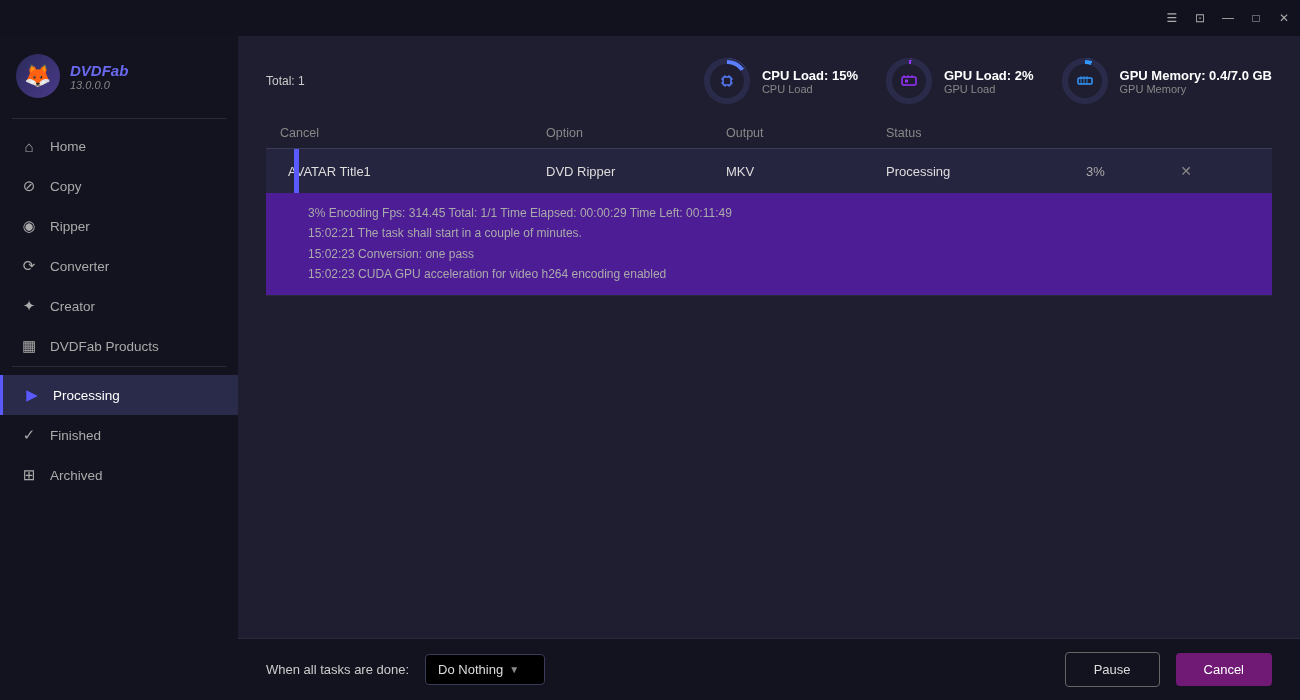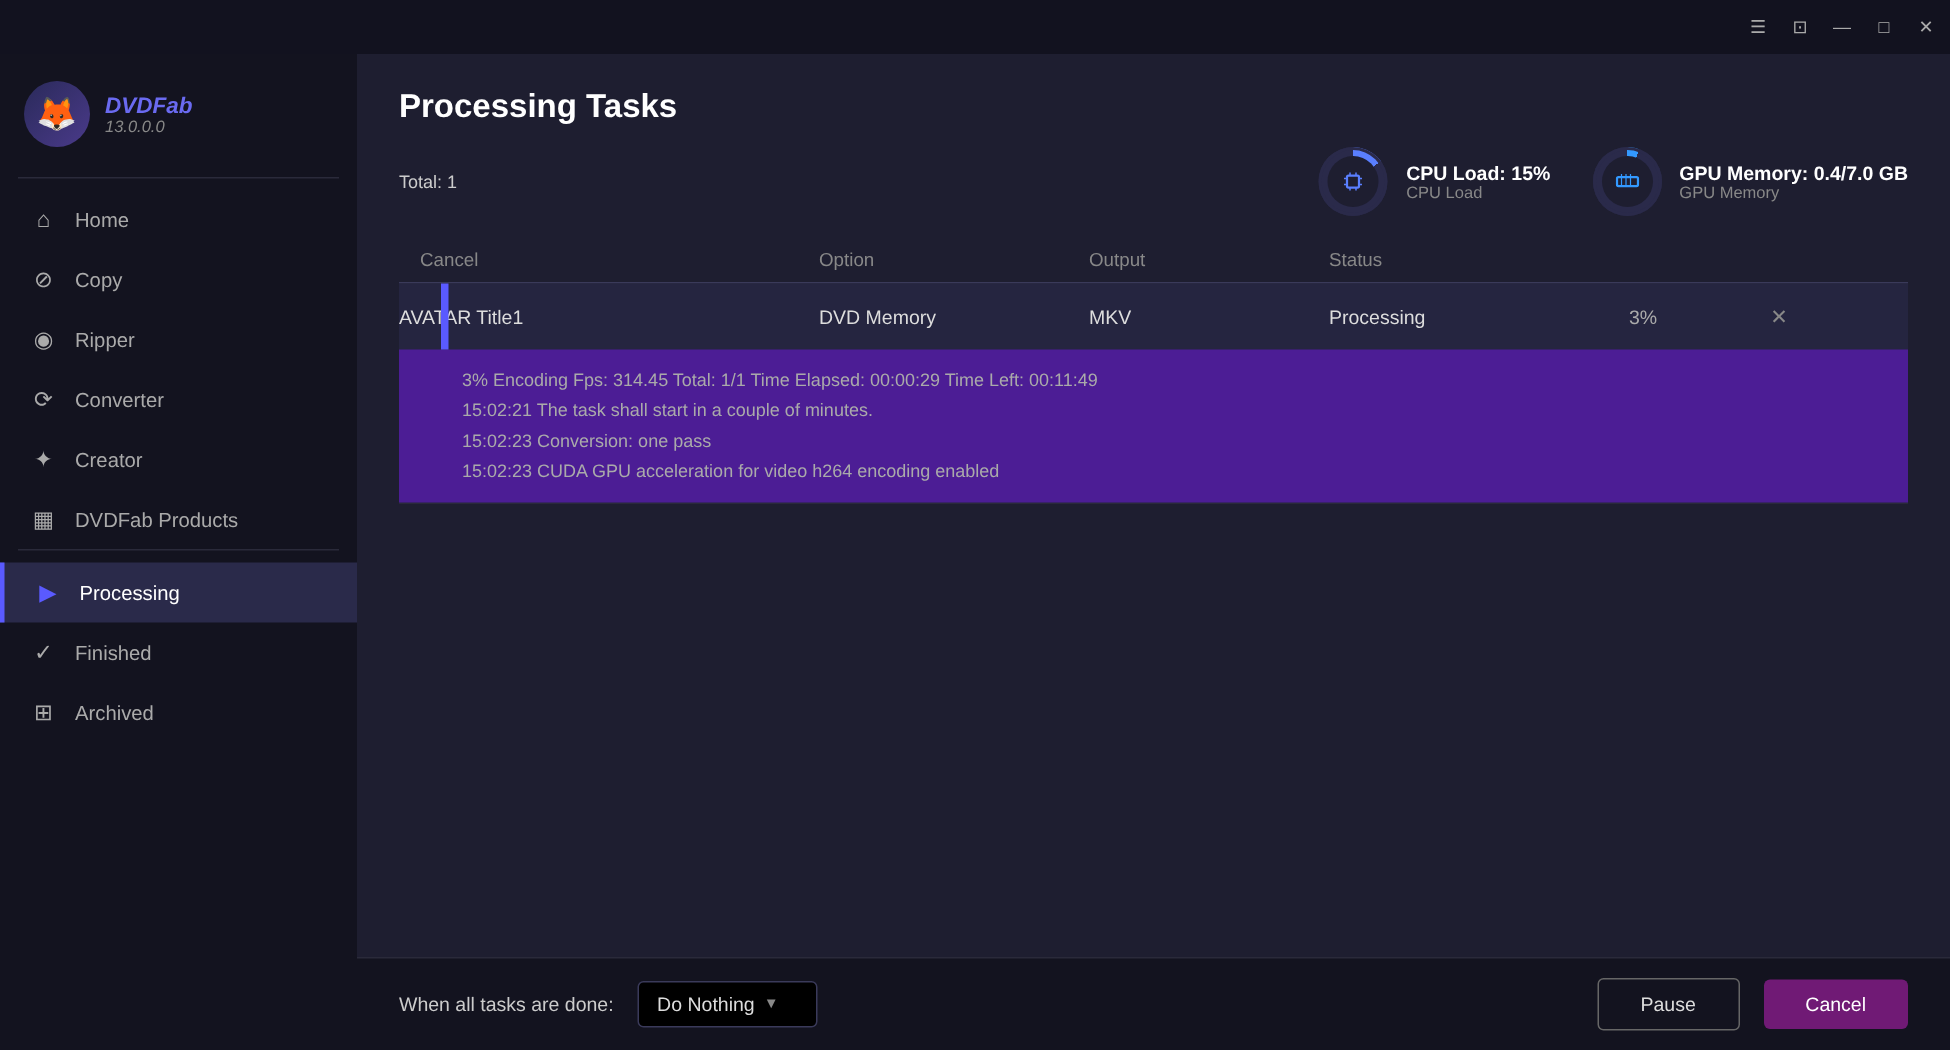--- a/index.html
+++ b/index.html
@@ -213,21 +213,21 @@
     }
     .row-indicator {
       width: 5px;
       height: 44px;
       background: #5a5aff;
       position: absolute;
       left: 28px;
     }
     .source-cell {
       display: flex;
-      padding-left: 0;
+      padding-left: 22px;
       color: #ddd;
     }
     .status-processing {
       color: #ddd;
     }
     .percent-cell {
       color: #aaa;
       font-size: 13px;
     }
     .close-btn {
@@ -371,21 +371,20 @@
       <span>Finished</span>
     </div>
     <div class="sidebar-item">
       <span class="sidebar-icon">⊞</span>
       <span>Archived</span>
     </div>
   </div>
 
   <div class="content">
     <div class="content-header">
-      <div class="page-title">Processing Tasks</div>
       <div class="header-stats">
         <div class="total-label">Total: 1</div>
 
         <div class="stat-card">
           <div class="stat-icon-ring cpu">
             <div class="stat-icon-inner">
               <svg width="16" height="16" viewBox="0 0 16 16" fill="none">
                 <rect x="4" y="4" width="8" height="8" rx="1" stroke="#5a7fff" stroke-width="1.5"></rect>
                 <line x1="6" y1="2" x2="6" y2="4" stroke="#5a7fff" stroke-width="1"></line>
                 <line x1="10" y1="2" x2="10" y2="4" stroke="#5a7fff" stroke-width="1"></line>
@@ -397,20 +396,37 @@
                 <line x1="12" y1="10" x2="14" y2="10" stroke="#5a7fff" stroke-width="1"></line>
               </svg>
             </div>
           </div>
           <div class="stat-info">
             <div class="stat-value">CPU Load: 15%</div>
             <div class="stat-label">CPU Load</div>
           </div>
         </div>
 
+        <div class="stat-card">
+          <div class="stat-icon-ring gpu">
+            <div class="stat-icon-inner">
+              <svg width="16" height="16" viewBox="0 0 16 16" fill="none">
+                <rect x="1" y="4" width="14" height="8" rx="1.5" stroke="#9933ff" stroke-width="1.5"></rect>
+                <rect x="4" y="6.5" width="3" height="3" rx="0.5" fill="#9933ff"></rect>
+                <line x1="3" y1="2" x2="3" y2="4" stroke="#9933ff" stroke-width="1"></line>
+                <line x1="7" y1="2" x2="7" y2="4" stroke="#9933ff" stroke-width="1"></line>
+                <line x1="11" y1="2" x2="11" y2="4" stroke="#9933ff" stroke-width="1"></line>
+              </svg>
+            </div>
+          </div>
+          <div class="stat-info">
+            <div class="stat-value">GPU Load: 2%</div>
+            <div class="stat-label">GPU Load</div>
+          </div>
+        </div>
 
         <div class="stat-card">
           <div class="stat-icon-ring mem">
             <div class="stat-icon-inner">
               <svg width="16" height="16" viewBox="0 0 16 16" fill="none">
                 <rect x="1" y="5" width="14" height="6" rx="1" stroke="#3399ff" stroke-width="1.5"></rect>
                 <line x1="4" y1="5" x2="4" y2="11" stroke="#3399ff" stroke-width="0.8"></line>
                 <line x1="7" y1="5" x2="7" y2="11" stroke="#3399ff" stroke-width="0.8"></line>
                 <line x1="10" y1="5" x2="10" y2="11" stroke="#3399ff" stroke-width="0.8"></line>
                 <line x1="4" y1="3" x2="4" y2="5" stroke="#3399ff" stroke-width="0.8"></line>
@@ -436,21 +452,21 @@
         <div></div>
         <div></div>
       </div>
 
       <div class="table-row-wrapper active-row-bg relative">
         <div class="row-indicator"></div>
         <div class="table-row">
           <div class="source-cell">
             <span>AVATAR Title1</span>
           </div>
-          <div>DVD Memory</div>
+          <div>DVD Ripper</div>
           <div>MKV</div>
           <div class="status-processing">Processing</div>
           <div class="percent-cell">3%</div>
           <div class="close-btn">✕</div>
         </div>
 
         <div class="log-area">
           <div class="log-line">3%  Encoding Fps: 314.45  Total: 1/1  Time Elapsed: 00:00:29  Time Left: 00:11:49</div>
           <div class="log-line">15:02:21  The task shall start in a couple of minutes.</div>
           <div class="log-line">15:02:23  Conversion: one pass</div>

